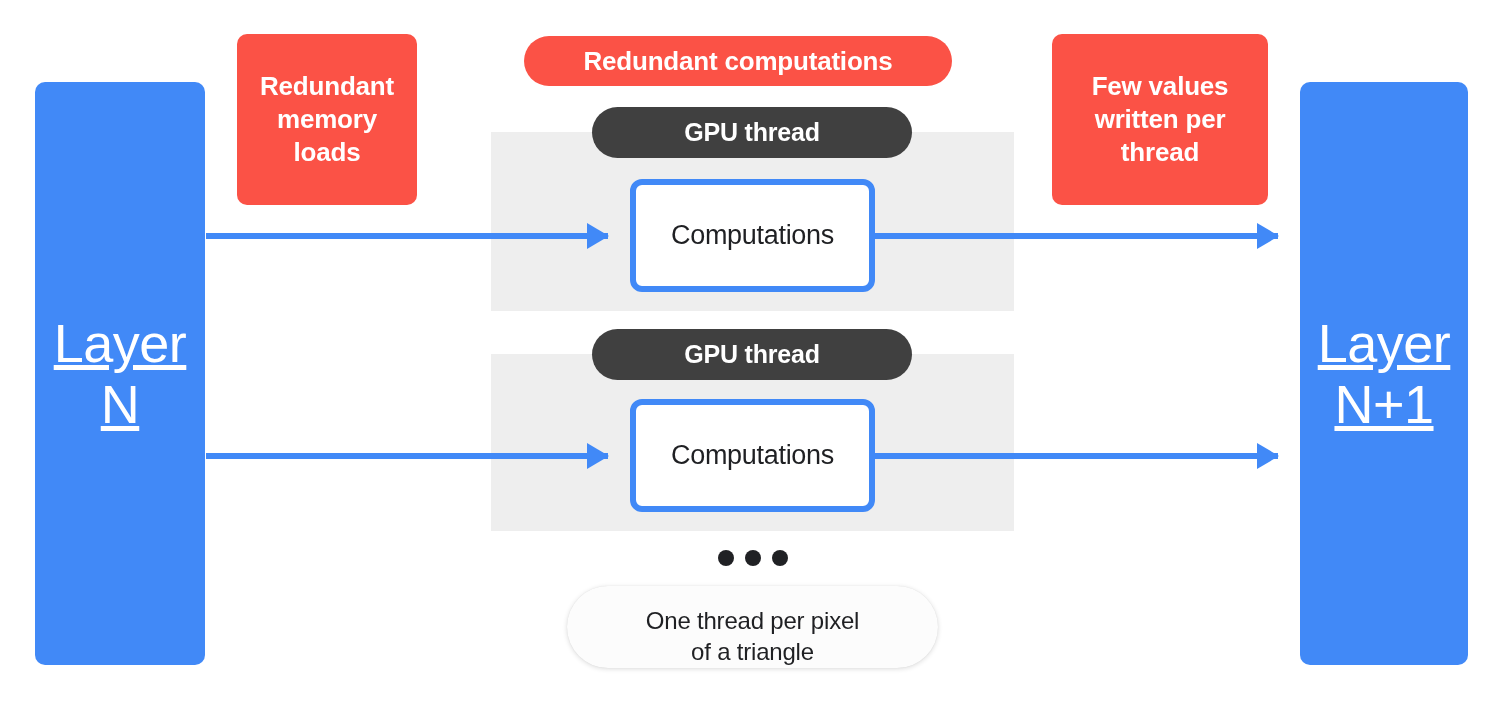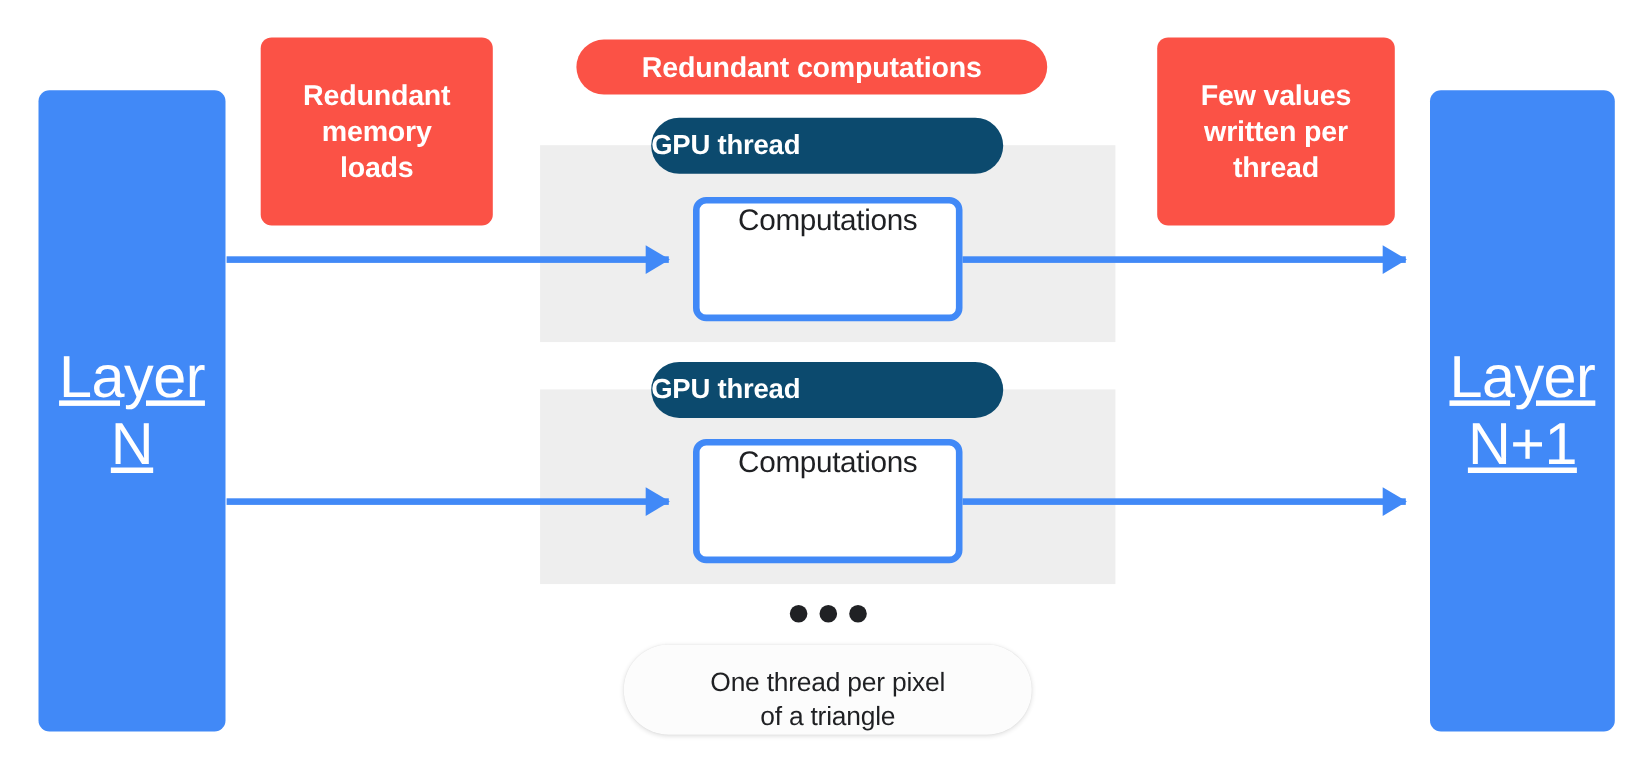--- a/index.html
+++ b/index.html
@@ -80,43 +80,45 @@
   #arrow-out-1 { left: 875px; top: 233px; width: 403px; }
   #arrow-in-2  { left: 206px; top: 453px; width: 402px; }
   #arrow-out-2 { left: 875px; top: 453px; width: 403px; }
 
   
   .gpu-pill {
     position: absolute;
     left: 592px;
     width: 320px;
     height: 51px;
-    background: #0c4a6e;
+    background: #404040;
     border-radius: 26px;
     display: flex;
     align-items: center;
+    justify-content: center;
     color: #ffffff;
     font-size: 25px;
     font-weight: bold;
     letter-spacing: -0.2px;
   }
   #gpu-pill-1 { top: 107px; }
   #gpu-pill-2 { top: 329px; }
 
   
   .comp-box {
     position: absolute;
     left: 630px;
     width: 245px;
     height: 113px;
     box-sizing: border-box;
     background: #ffffff;
     border: 6px solid #4189F7;
     border-radius: 12px;
     display: flex;
+    align-items: center;
     justify-content: center;
     color: #1F2023;
     font-size: 27px;
     letter-spacing: -0.3px;
   }
   #comp-box-1 { top: 179px; }
   #comp-box-2 { top: 399px; }
 
   
   .red-box {
@@ -128,21 +130,21 @@
     justify-content: center;
     text-align: center;
     color: #ffffff;
     font-size: 26px;
     line-height: 1.28;
     font-weight: bold;
     letter-spacing: -0.2px;
     padding: 0 12px;
     box-sizing: border-box;
   }
-  #red-mem   { left: 237px;  top: 34px; width: 211px; height: 171px; }
+  #red-mem   { left: 237px;  top: 34px; width: 180px; height: 171px; }
   #red-write { left: 1052px; top: 34px; width: 216px; height: 171px; }
 
   .red-pill {
     position: absolute;
     left: 524px;
     top: 36px;
     width: 428px;
     height: 50px;
     background: #FB5246;
     border-radius: 25px;

